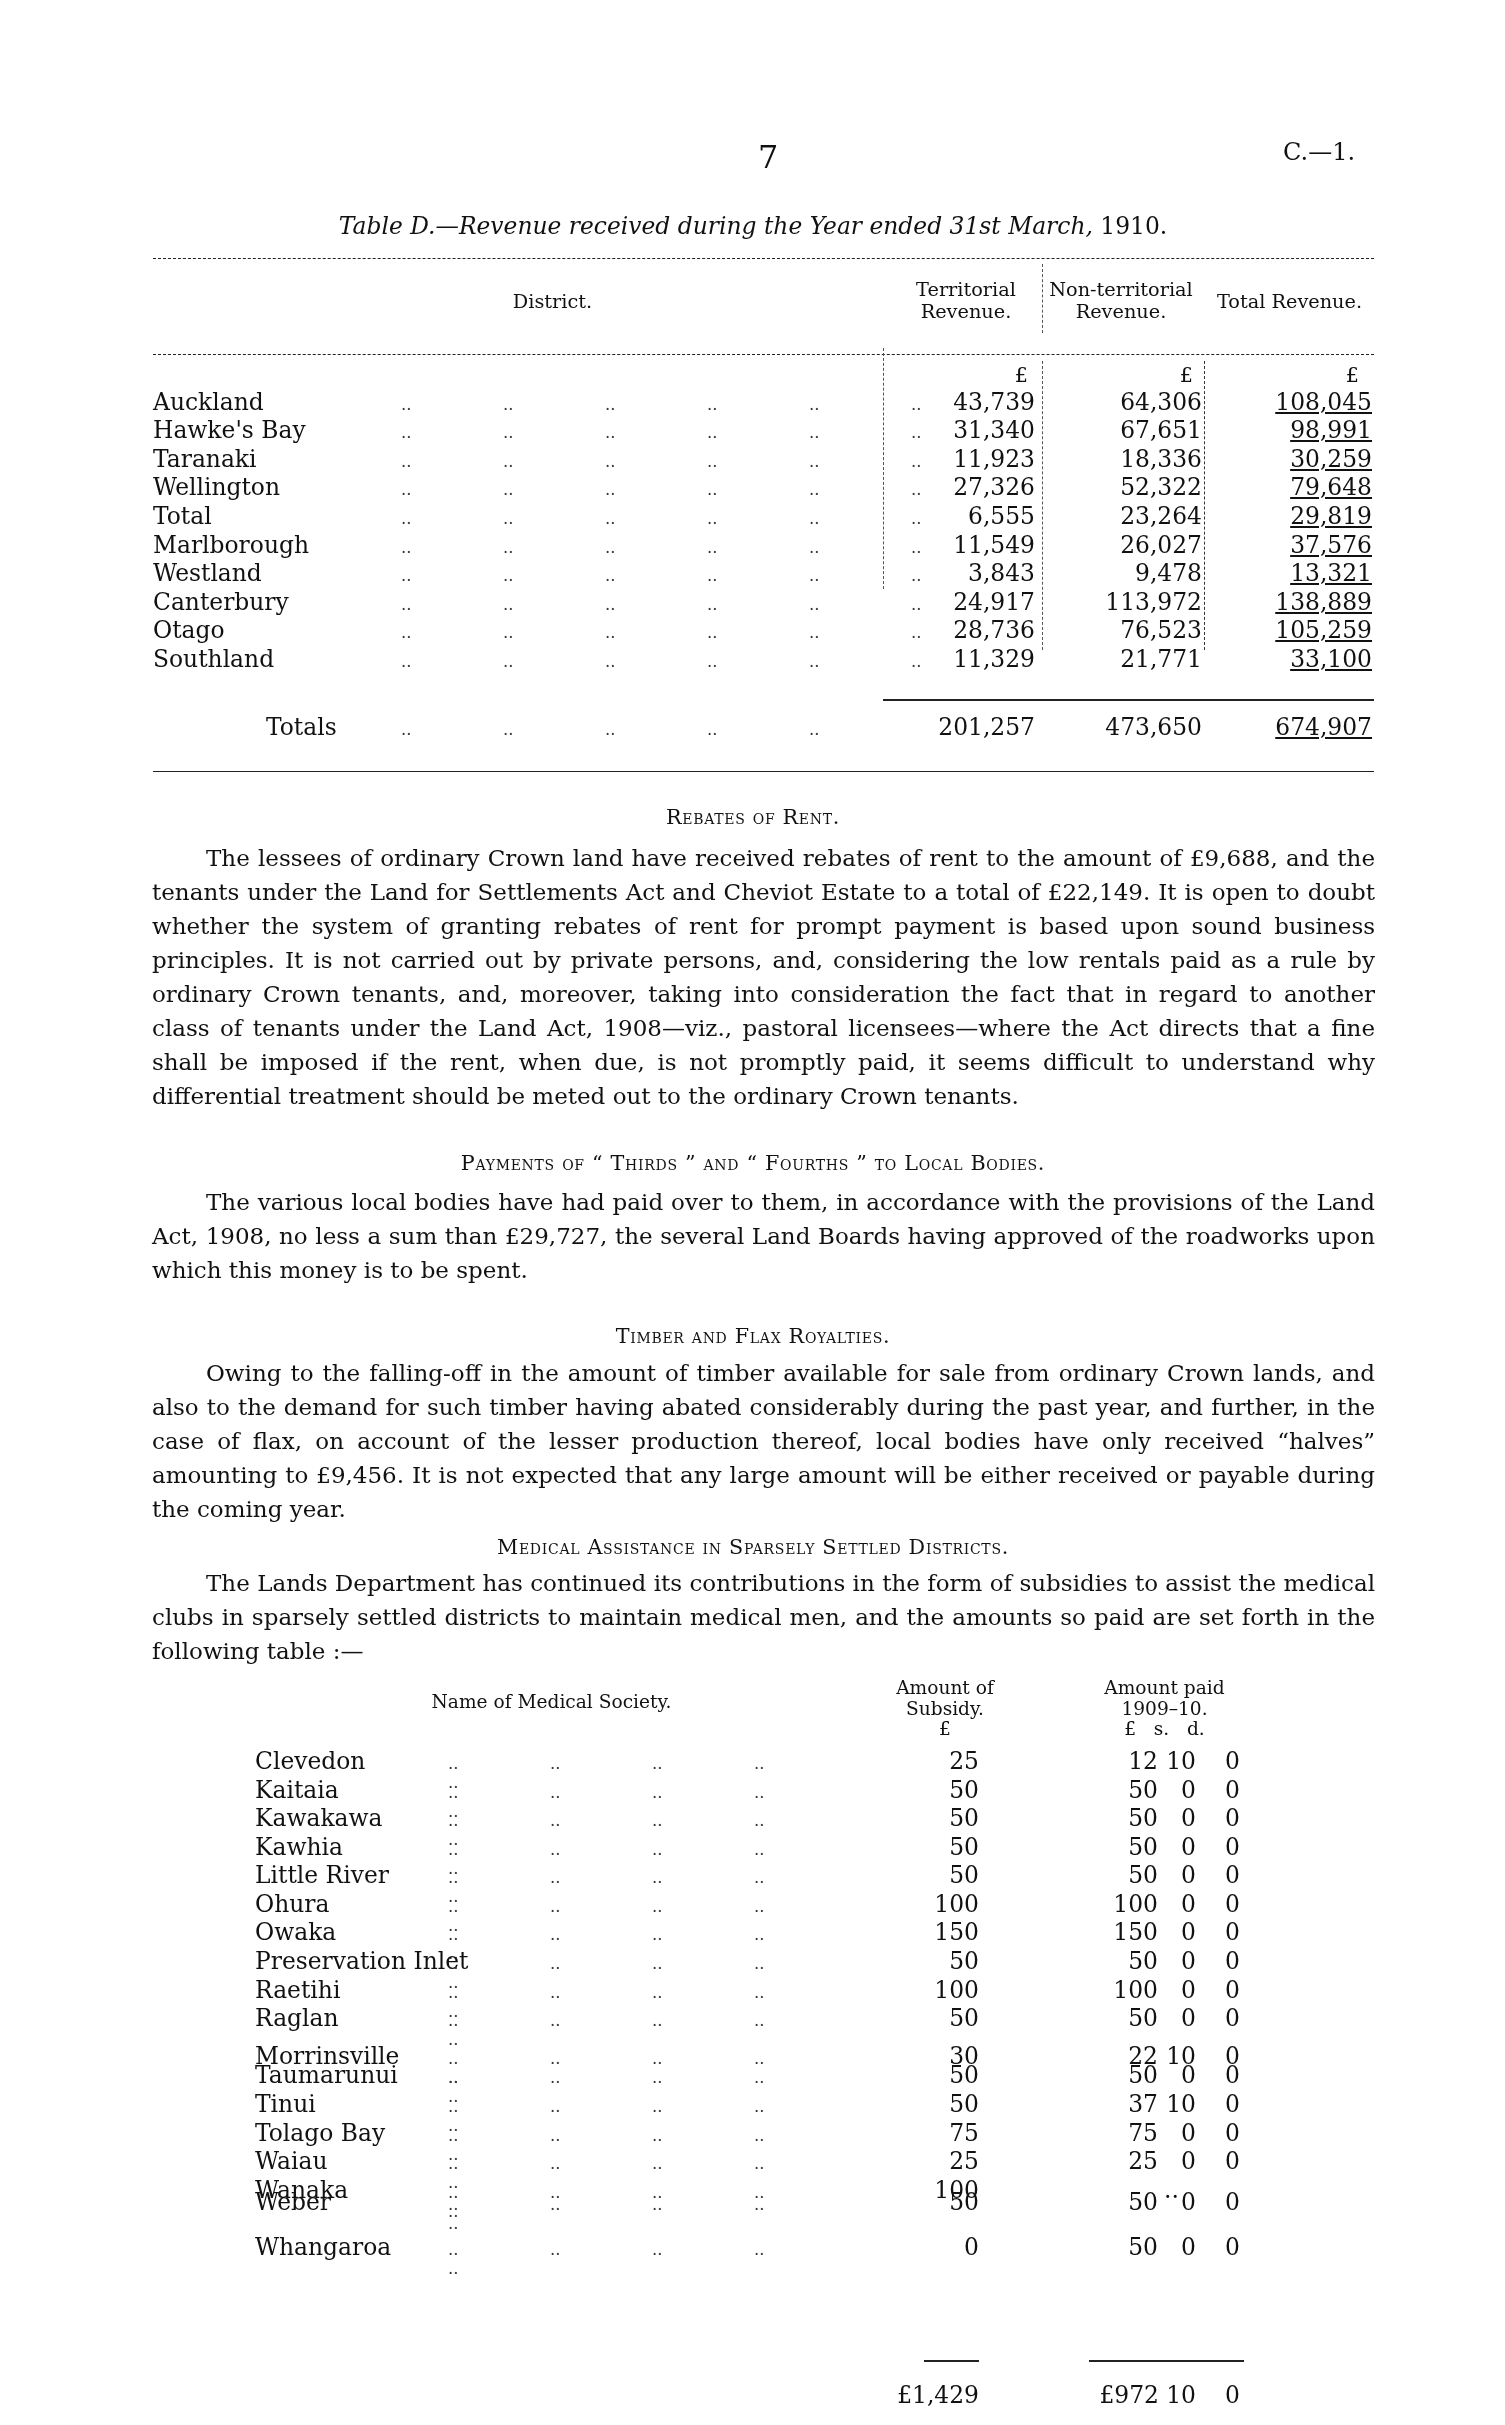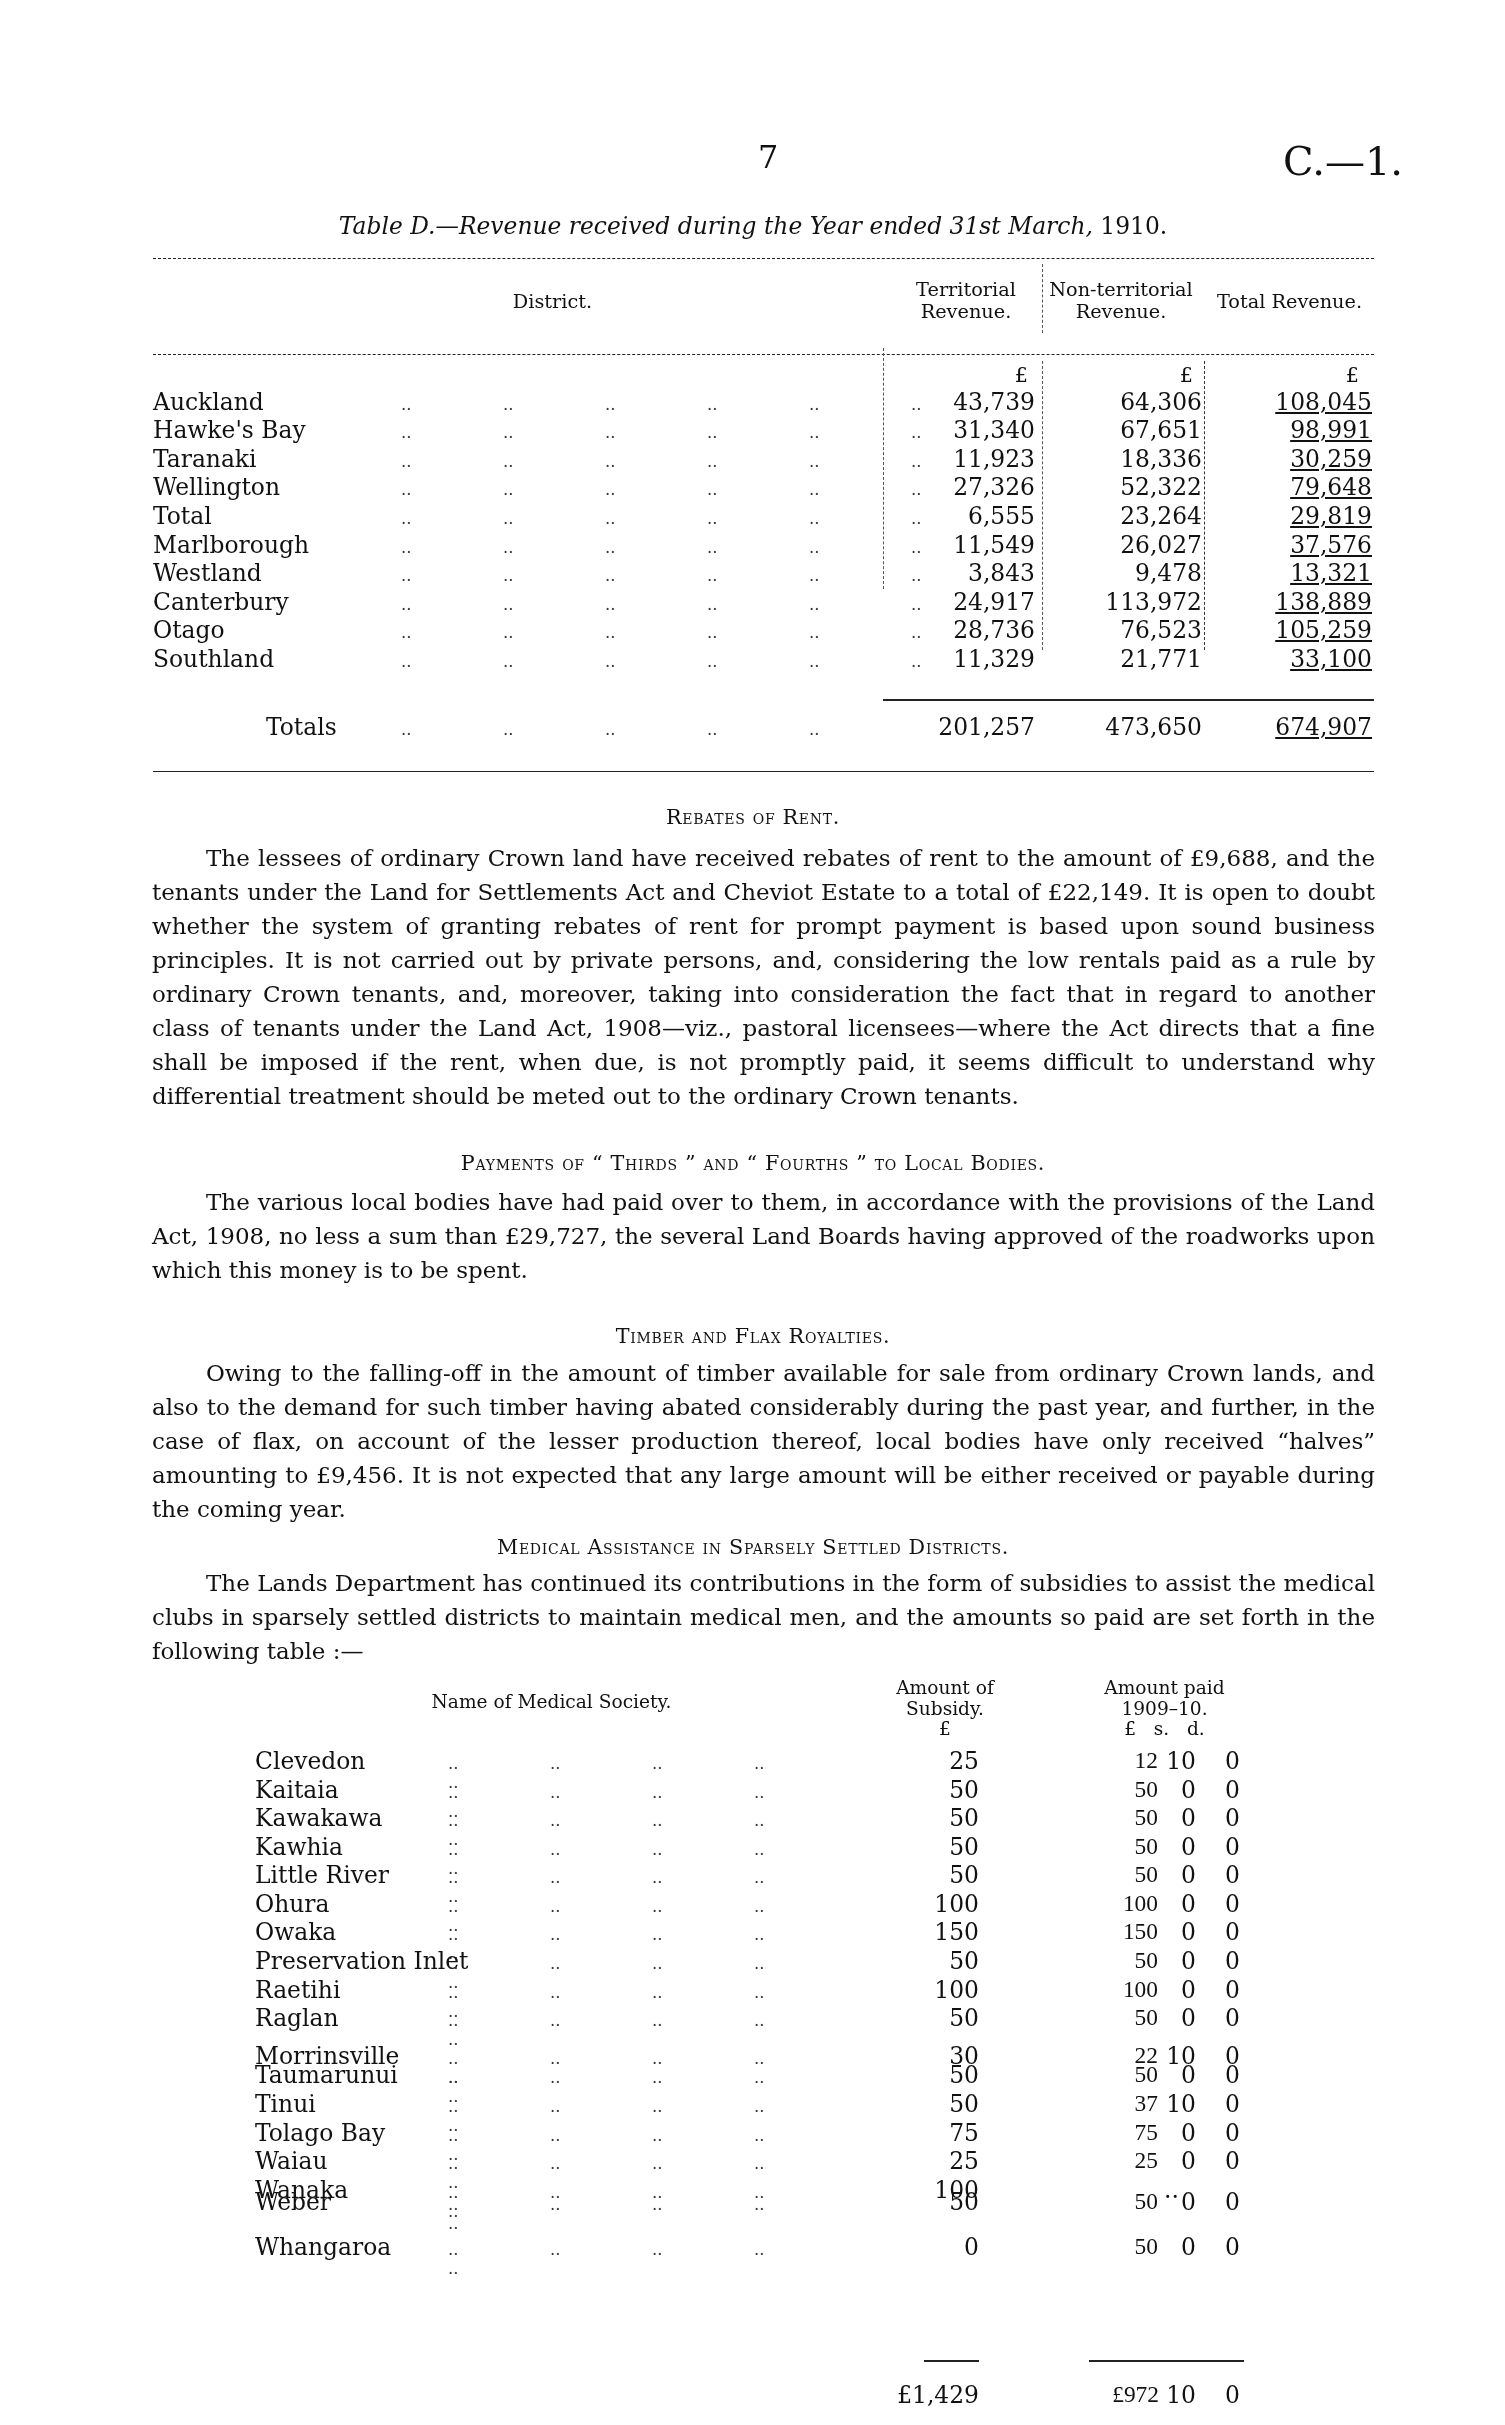--- a/index.html
+++ b/index.html
@@ -2,21 +2,21 @@
 <html style="font-size:11px"><head>
 <meta charset="utf-8">
 <style>
   html, body { margin: 0; padding: 0; background: #ffffff; }
   body {
     width: 1506px; height: 2426px; position: relative; overflow: hidden;
     font-family: "DejaVu Serif", "Liberation Serif", serif;
     color: #111;
   }
   .page-num { position: absolute; top: 138px; left: 758px; font-size: 32px; }
-  .doc-code { position: absolute; top: 138px; left: 1283px; font-size: 40px; }
+  .doc-code { position: absolute; top: 138px; left: 1283px; font-size: 24px; }
   .table-title {
     position: absolute; top: 212px; left: 0; width: 1506px; text-align: center;
     font-size: 23.4px; font-style: italic;
   }
   .table-title .upright { font-style: normal; }
 
   
   .tbl-d { position: absolute; left: 153px; top: 258px; width: 1221px; }
   .rule { position: absolute; border-top: 1.4px solid #222; }
   .hdr-cell { position: absolute; font-size: 19.3px; text-align: center; line-height: 22px; }
@@ -43,21 +43,21 @@
   }
 
   
   .med { position: absolute; left: 221px; top: 1678px; width: 1103px; }
   .med .mh { position: absolute; font-size: 18.6px; text-align: center; line-height: 20.7px; }
   .mrow { position: absolute; left: 0; width: 1103px; height: 29px; font-size: 23.4px; }
   .mrow .name { position: absolute; left: 34px; }
   .mrow .dots { position: absolute; left: 227px; width: 469px; font-size: 16.5px; top: 6.9px; color: #333; }
   .mrow .dots span { display: inline-block; width: 102px; }
   .mrow .sub { position: absolute; left: 689px; width: 69px; text-align: right; }
-  .mrow .pl { position: absolute; left: 872px; width: 65px; text-align: right; font-family: Liberation Serif, serif; }
+  .mrow .pl { position: absolute; left: 872px; width: 65px; text-align: right; }
   .mrow .ps { position: absolute; left: 941px; width: 34px; text-align: right; }
   .mrow .pd { position: absolute; left: 985px; width: 34px; text-align: right; }
   .mrow .pdots { position: absolute; left: 916px; width: 69px; text-align: center; }
   .short-rule { position: absolute; border-top: 2.1px solid #222; }
 </style>
 </head>
 <body>
 
 <div class="page-num">7</div>
 <div class="doc-code">C.—1.</div>

